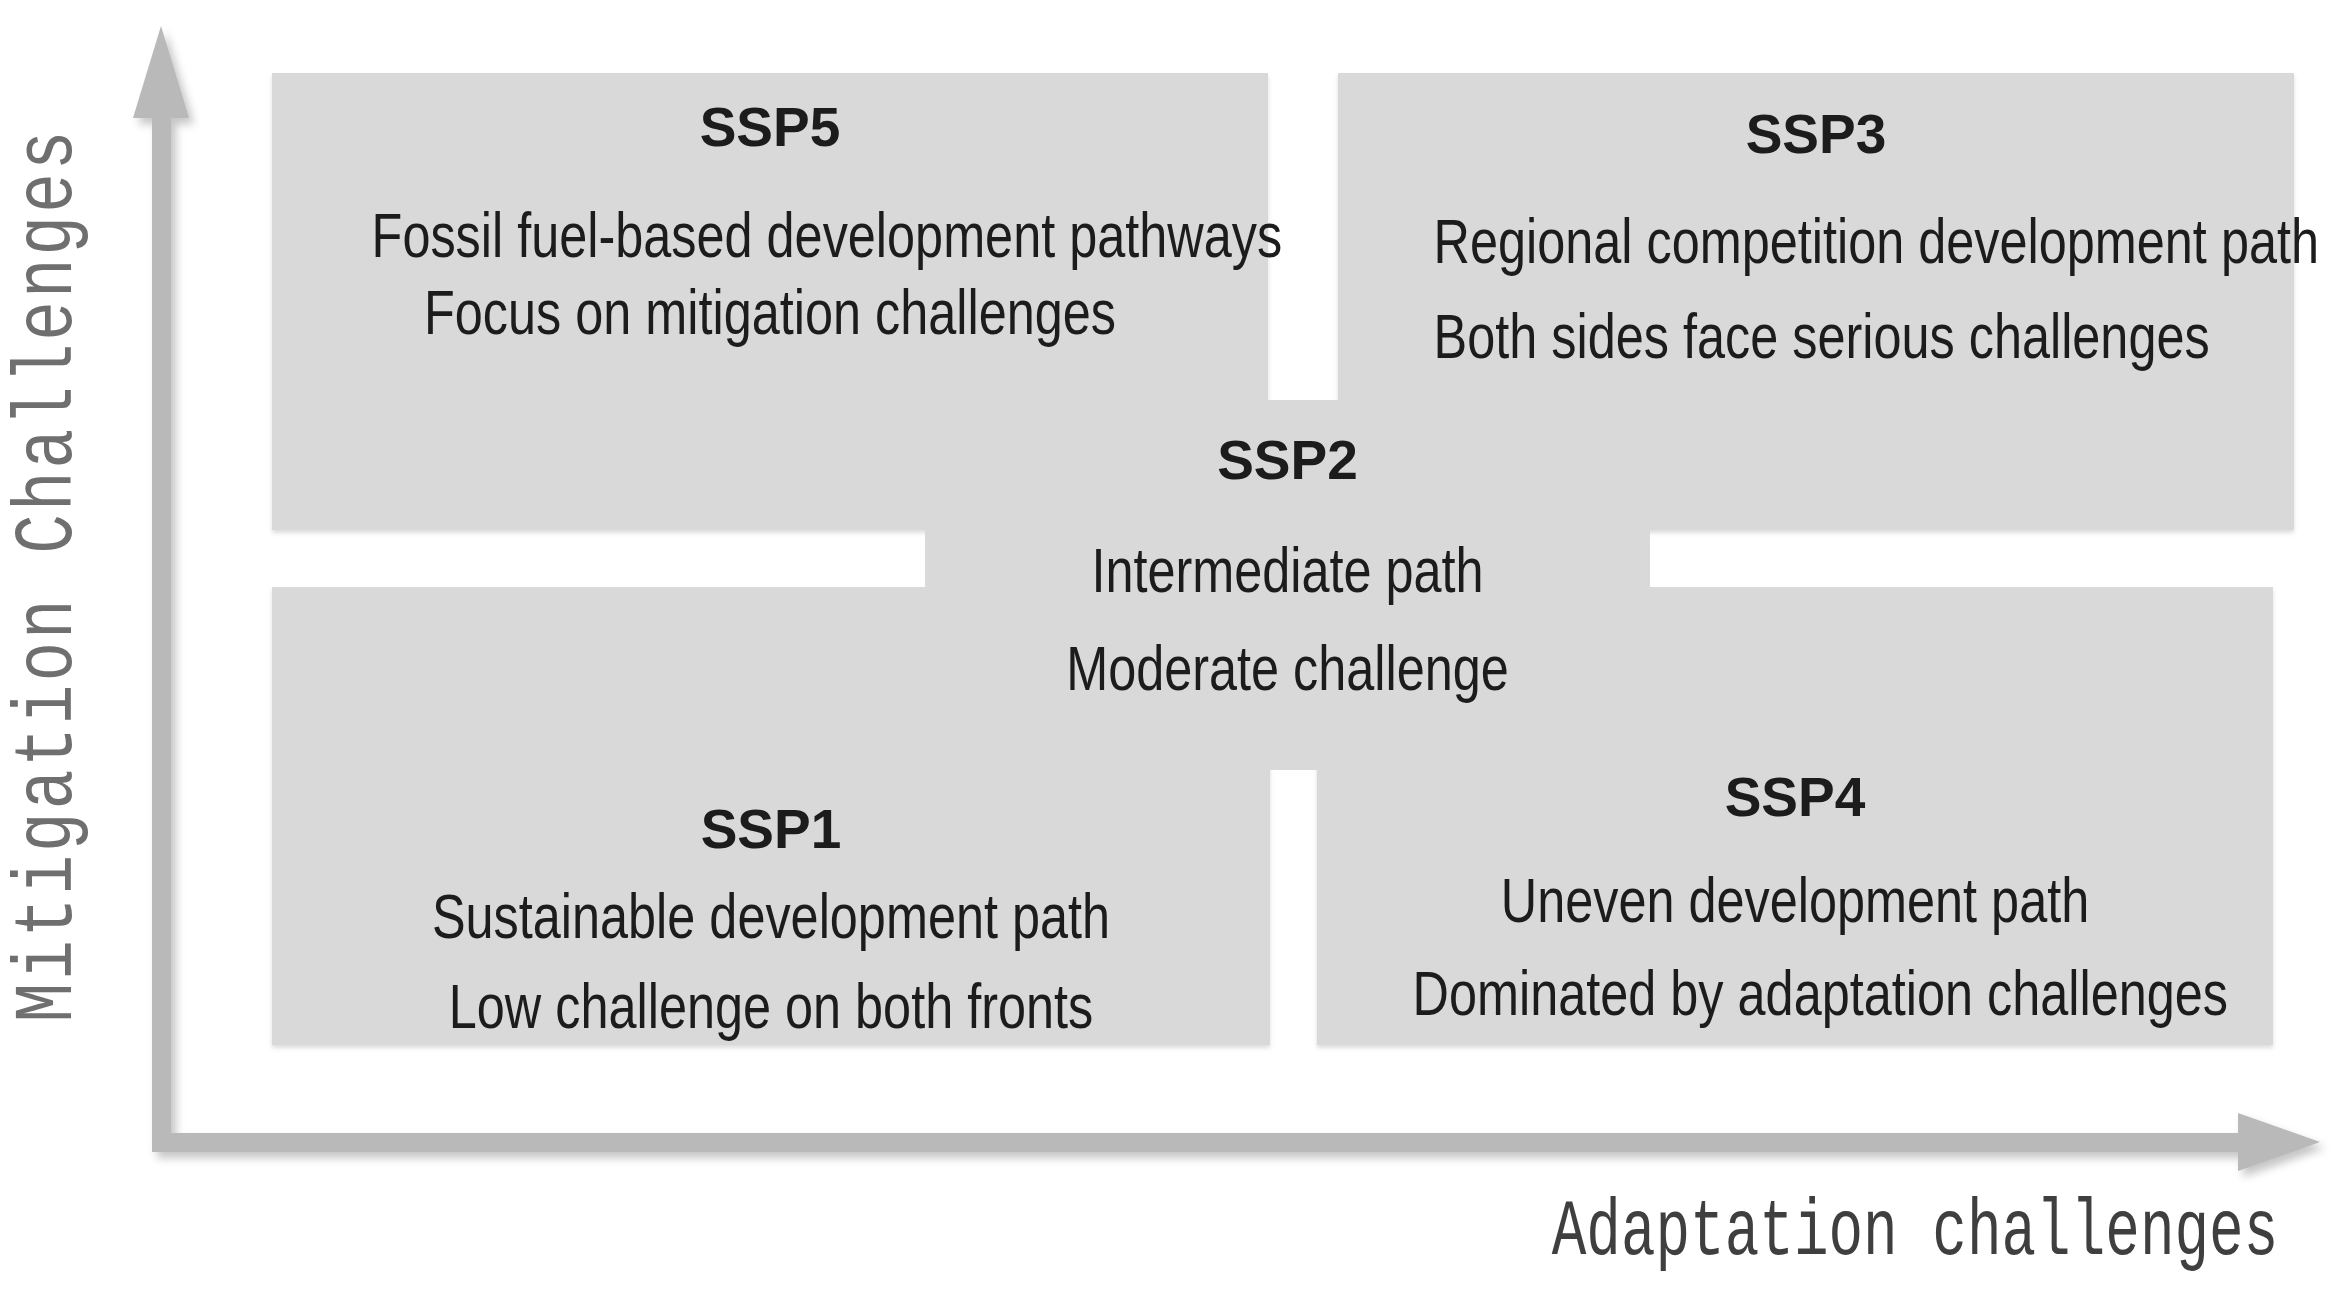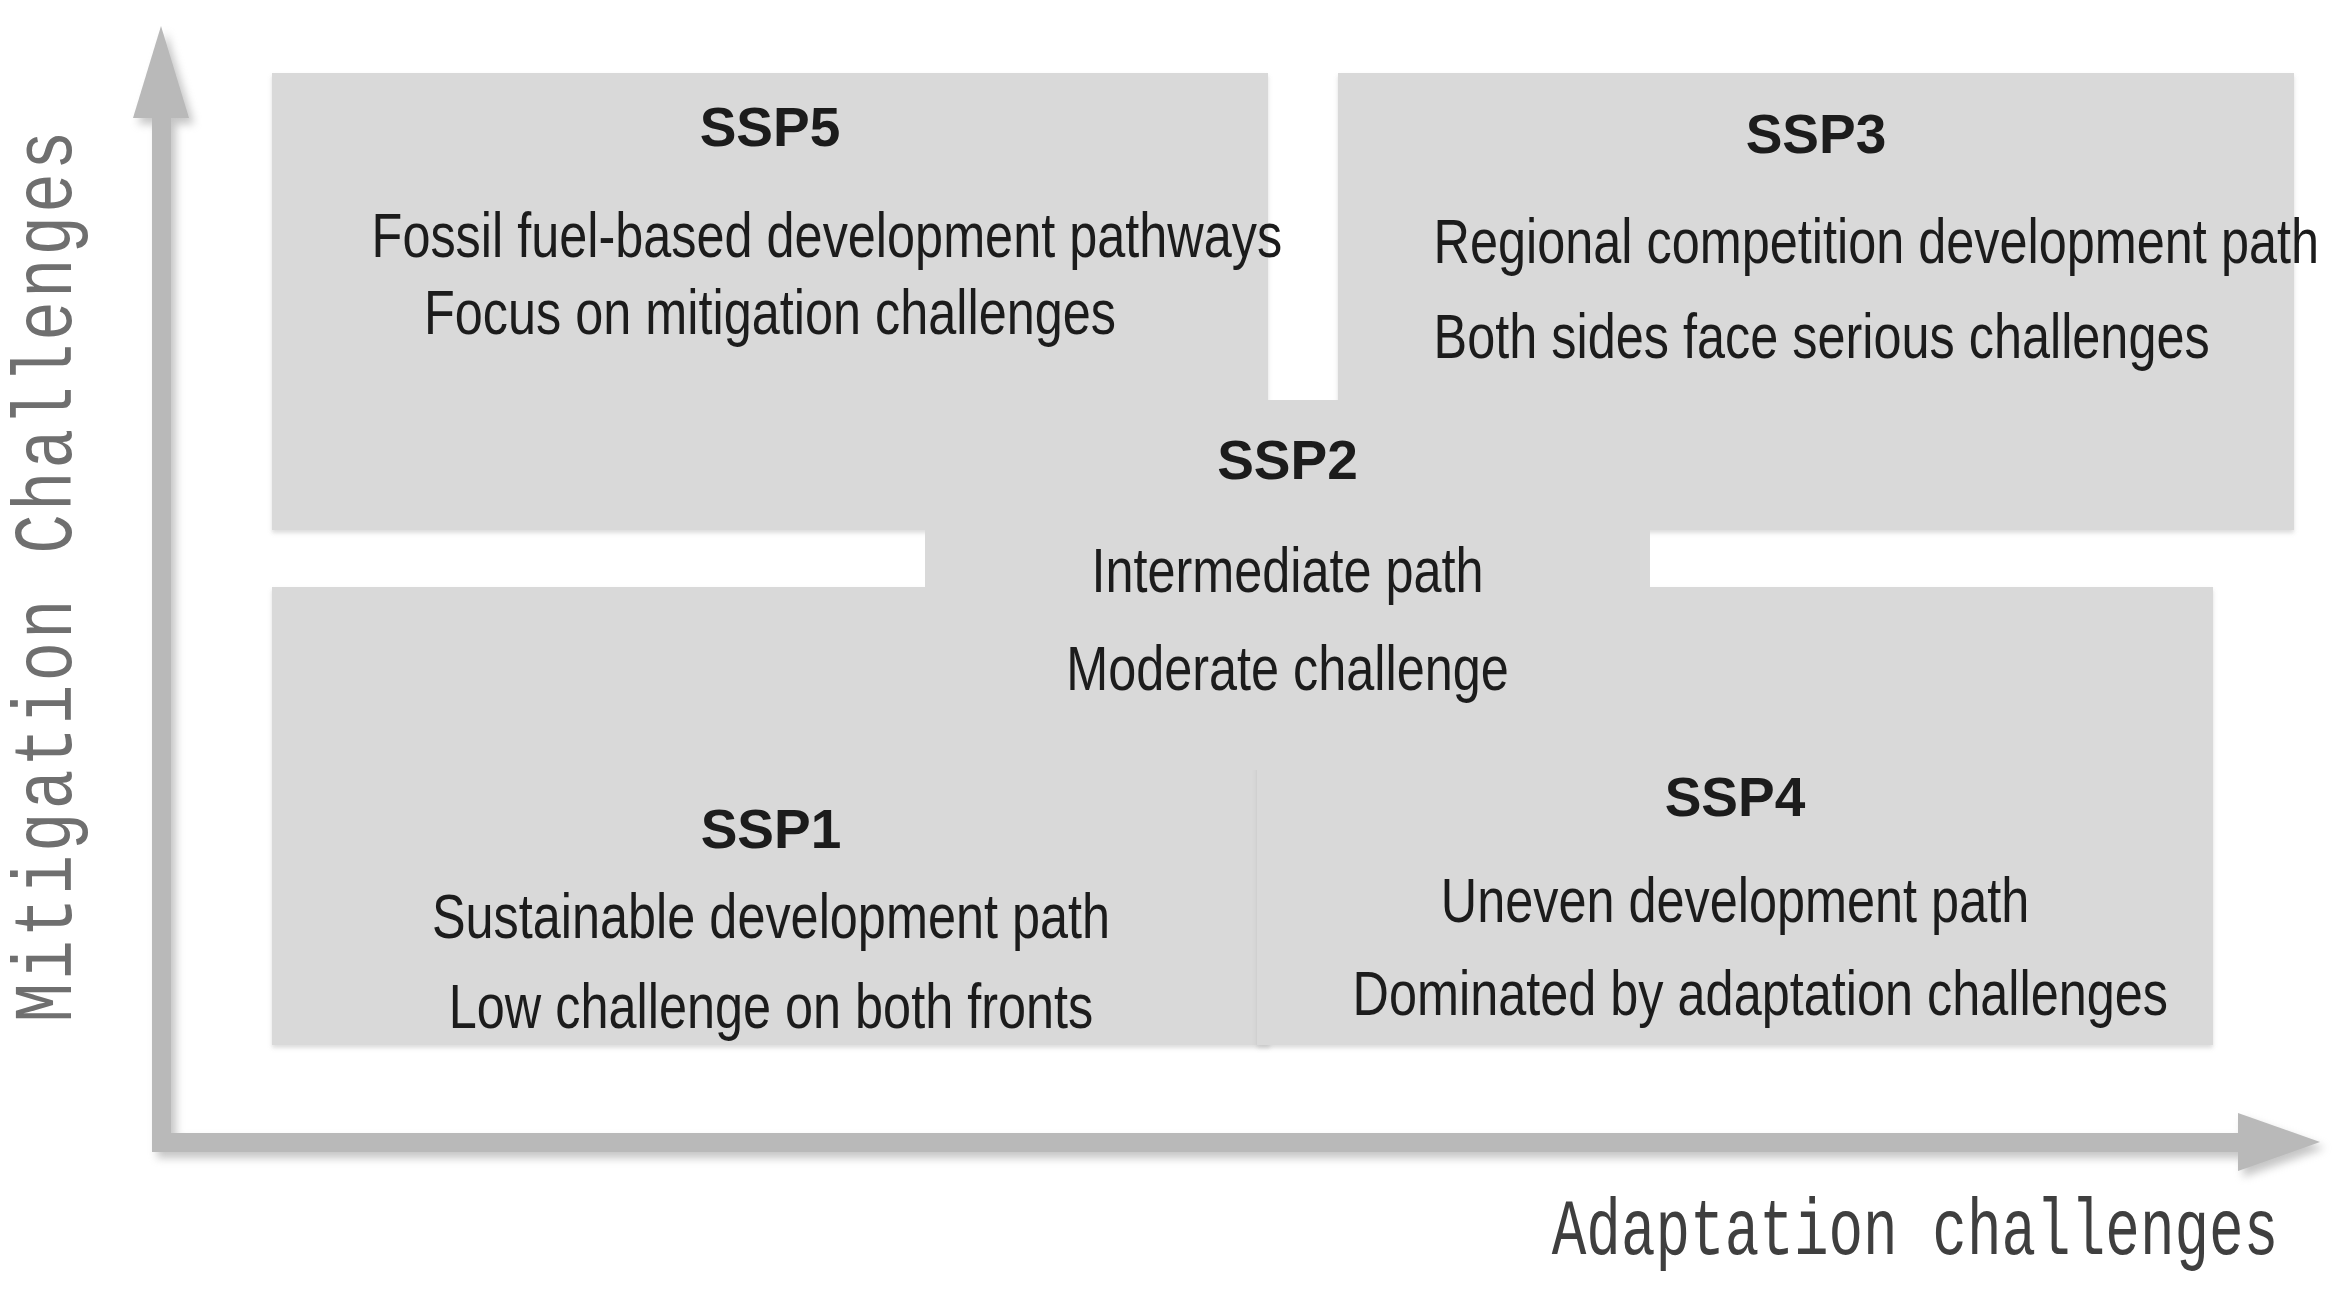--- a/index.html
+++ b/index.html
@@ -24,21 +24,21 @@
     text-align:center;line-height:1;
     color:var(--text,#1c1c1c);
     white-space:nowrap;
   }
   .box .bt{font-weight:bold;font-size:55px;}
   .box .bl{font-size:63px;transform:scaleX(0.80);transform-origin:50% 50%;}
 
   .ssp5{left:272px;top:73px;width:996px;height:457px;}
   .ssp3{left:1338px;top:73px;width:956px;height:457px;}
   .ssp1{left:272px;top:587px;width:998px;height:458px;}
-  .ssp4{left:1257px;top:587px;width:956px;height:458px;}
+  .ssp4{left:1317px;top:587px;width:956px;height:458px;}
   .ssp2{left:925px;top:400px;width:725px;height:370px;z-index:2;box-shadow:none;}
 
   .ssp5 .t1{top:27px;}  .ssp5 .l1{top:131px;} .ssp5 .l2{top:208px;}
   .ssp3 .t1{top:34px;}  .ssp3 .l1{top:137px;} .ssp3 .l2{top:232px;}
   .ssp2 .t1{top:33px;}  .ssp2 .l1{top:139px;} .ssp2 .l2{top:237px;}
   .ssp1 .t1{top:215px;} .ssp1 .l1{top:298px;} .ssp1 .l2{top:388px;}
   .ssp4 .t1{top:183px;} .ssp4 .l1{top:282px;} .ssp4 .l2{top:375px;}
 
   .axis-label{
     position:absolute;

